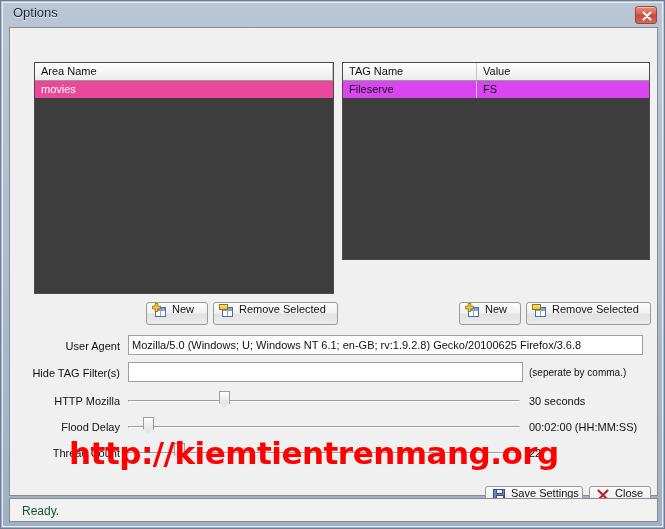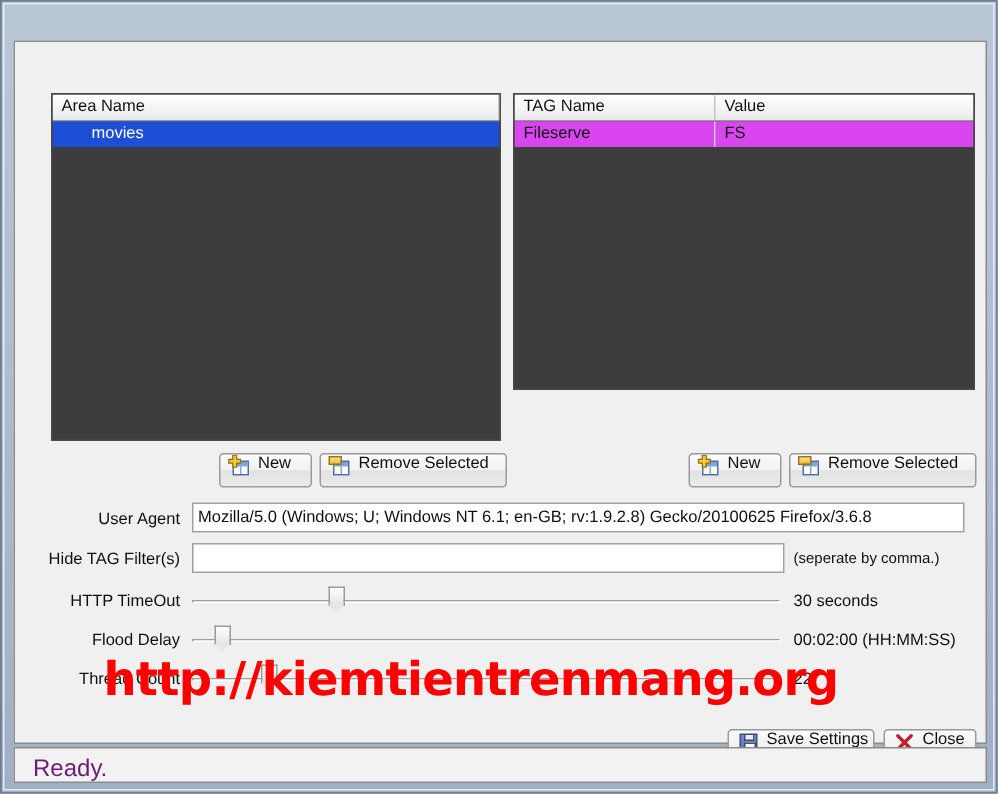--- a/index.html
+++ b/index.html
@@ -50,21 +50,21 @@
     border:1px solid #8b8b8b;
   }
   .statusbar{
     position:absolute;left:8px;top:497px;width:649px;height:24px;
     box-sizing:border-box;
     background:#f2f2f2;
     border:1px solid #8b8b8b;
   }
   .status-text{
     position:absolute;left:12px;top:5px;
-    font-size:16px;color:#701a75;
+    font-size:12px;color:#14532d;
   }
 
   
   .listview{
     position:absolute;box-sizing:border-box;
     border:1px solid #4a4a4a;
     background:#3d3d3d;
     overflow:hidden;
   }
   #list-area{left:24px;top:34px;width:300px;height:232px;}
@@ -81,21 +81,21 @@
     font-size:11px;color:#101010;
     border-right:1px solid #c4c4c4;
     white-space:nowrap;
     overflow:hidden;
     cursor:pointer;
   }
   .lv-row{
     display:flex;height:17px;box-sizing:border-box;
     font-size:11px;
   }
-  .lv-row.selected{background:#1d4ed8;color:#ffffff;padding-left:20px;}
+  .lv-row.selected{background:#ec4899;color:#ffffff;}
   .lv-row.plain{background:#d946ef;color:#101010;}
   .lv-td{
     box-sizing:border-box;
     padding:2px 0 0 6px;
     white-space:nowrap;overflow:hidden;
     border-right:1px solid transparent;
   }
   .lv-row.plain .lv-td{border-right:1px solid #c9c9c9;}
 
   
@@ -218,20 +218,28 @@
     white-space:nowrap;
     pointer-events:none;
   }
 </style>
 </head>
 <body>
 
 <div class="window">
   <div class="win-inner-edge"></div>
 
+  <div class="titlebar">
+    <div class="title-text">Options</div>
+    <div class="close-btn">
+      <svg width="12" height="12" viewBox="0 0 12 12">
+        <path d="M2.5 2.5 L9.5 9.5 M9.5 2.5 L2.5 9.5" stroke="#ffffff" stroke-width="2" stroke-linecap="round"></path>
+      </svg>
+    </div>
+  </div>
 
   <div class="client">
 
     <div class="listview" id="list-area">
       <div class="lv-header">
         <div class="lv-th" style="width:298px;">Area Name</div>
       </div>
       <div class="lv-row selected">
         <div class="lv-td" style="width:298px;">movies</div>
       </div>
@@ -284,21 +292,21 @@
       <span class="blabel">Remove Selected</span>
     </div>
 
     <div class="flabel" style="left:6px;top:312px;">User Agent</div>
     <input class="finput" style="left: 118px; top: 307px; width: 515px;" value="Mozilla/5.0 (Windows; U; Windows NT 6.1; en-GB; rv:1.9.2.8) Gecko/20100625 Firefox/3.6.8">
 
     <div class="flabel" style="left:6px;top:339px;">Hide TAG Filter(s)</div>
     <input class="finput" style="left: 118px; top: 334px; width: 395px;" value="">
     <div class="fhint" style="left:519px;top:339px;">(seperate by comma.)</div>
 
-    <div class="flabel" style="left:6px;top:367px;">HTTP TimeOut</div>
+    <div class="flabel" style="left:6px;top:367px;">HTTP Mozilla</div>
     <div class="slider" id="slider-http-timeout" style="left:118px;top:362px;width:392px;">
       <div class="track"></div>
       <div class="thumb" style="left: 91px;">
         <div class="ttip-b"></div>
           <div class="tbody"></div>
           <div class="ttip"></div>
       </div>
     </div>
     <div class="fvalue" style="left:519px;top:367px;">30 seconds</div>
 

